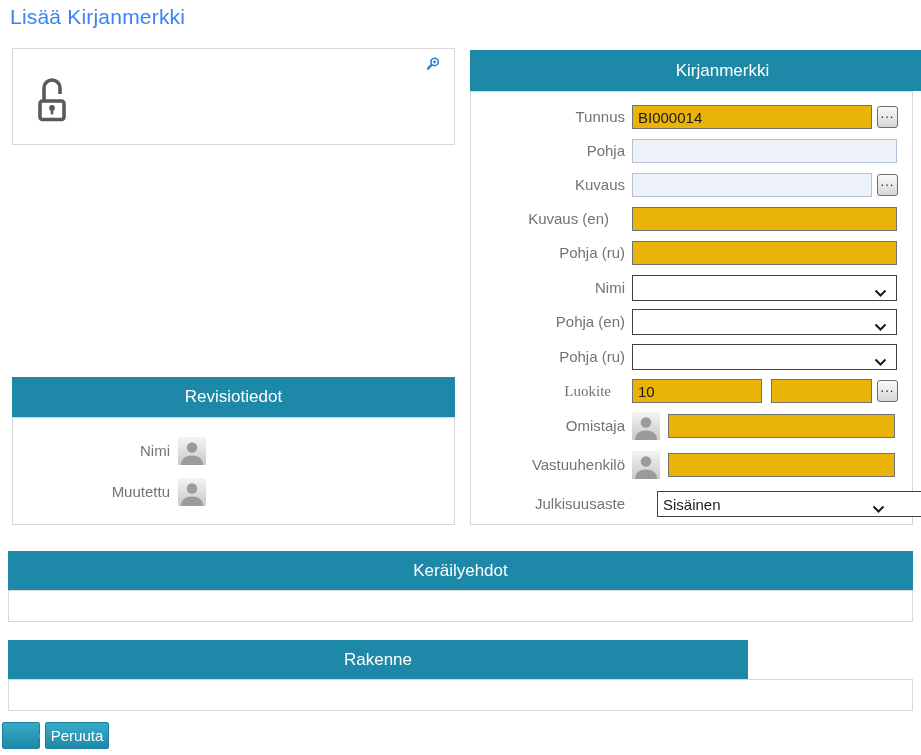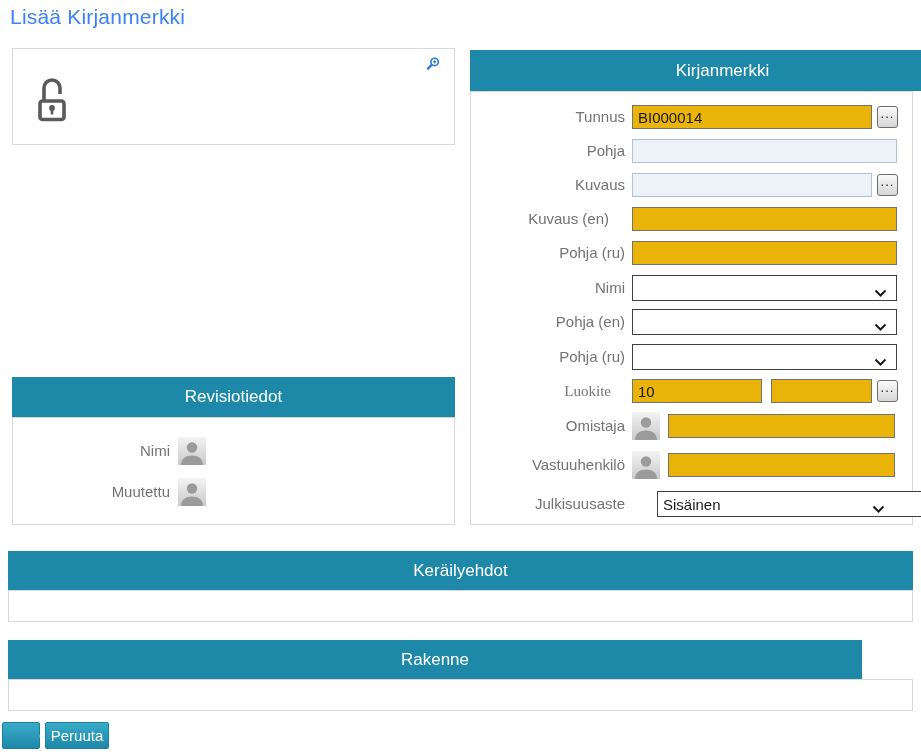--- a/index.html
+++ b/index.html
@@ -148,17 +148,17 @@
 <span class="avatar" style="left:178px;top:478px;">
   <svg width="28" height="28" viewBox="0 0 28 28">
       <circle cx="14" cy="10.5" r="5.2" fill="#9b9b9b"></circle>
       <path d="M3 28 c0-6.8 5.2-9.6 11-9.6 s11 2.8 11 9.6 z" fill="#9b9b9b"></path>
     </svg>
 </span>
 
 <div class="panel-hdr" style="left:8px;top:551px;width:905px;height:39px;line-height:39px;">Keräilyehdot</div>
 <div class="panel-body" style="left:8px;top:590px;width:905px;height:32px;"></div>
 
-<div class="panel-hdr" style="left:8px;top:640px;width:854px;height:39px;line-height:39px;">Rakenne</div>
+<div class="panel-hdr" style="left:8px;top:640px;width:740px;height:39px;line-height:39px;">Rakenne</div>
 <div class="panel-body" style="left:8px;top:679px;width:905px;height:32px;"></div>
 
 <button class="btn" style="left:2px;top:722px;width:37px;padding-left:36px;">OK</button>
 <button class="btn" style="left:45px;top:722px;width:64px;">Peruuta</button>
 
 </body></html>

